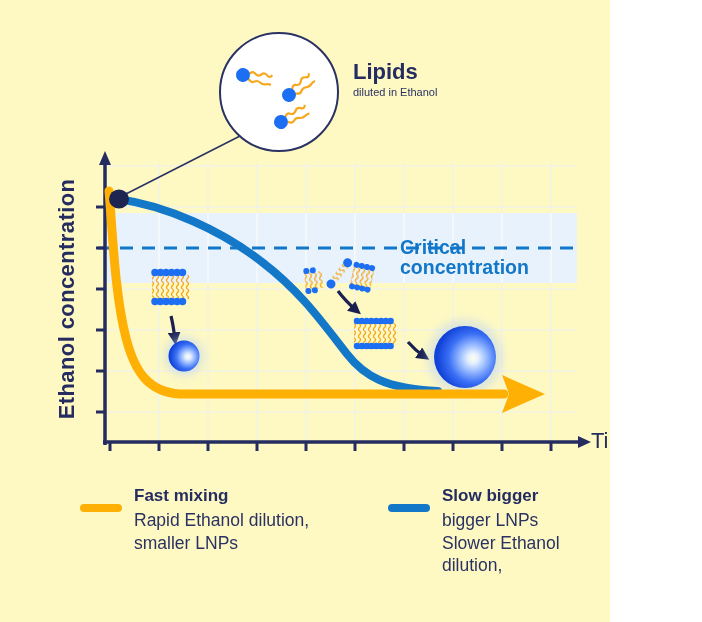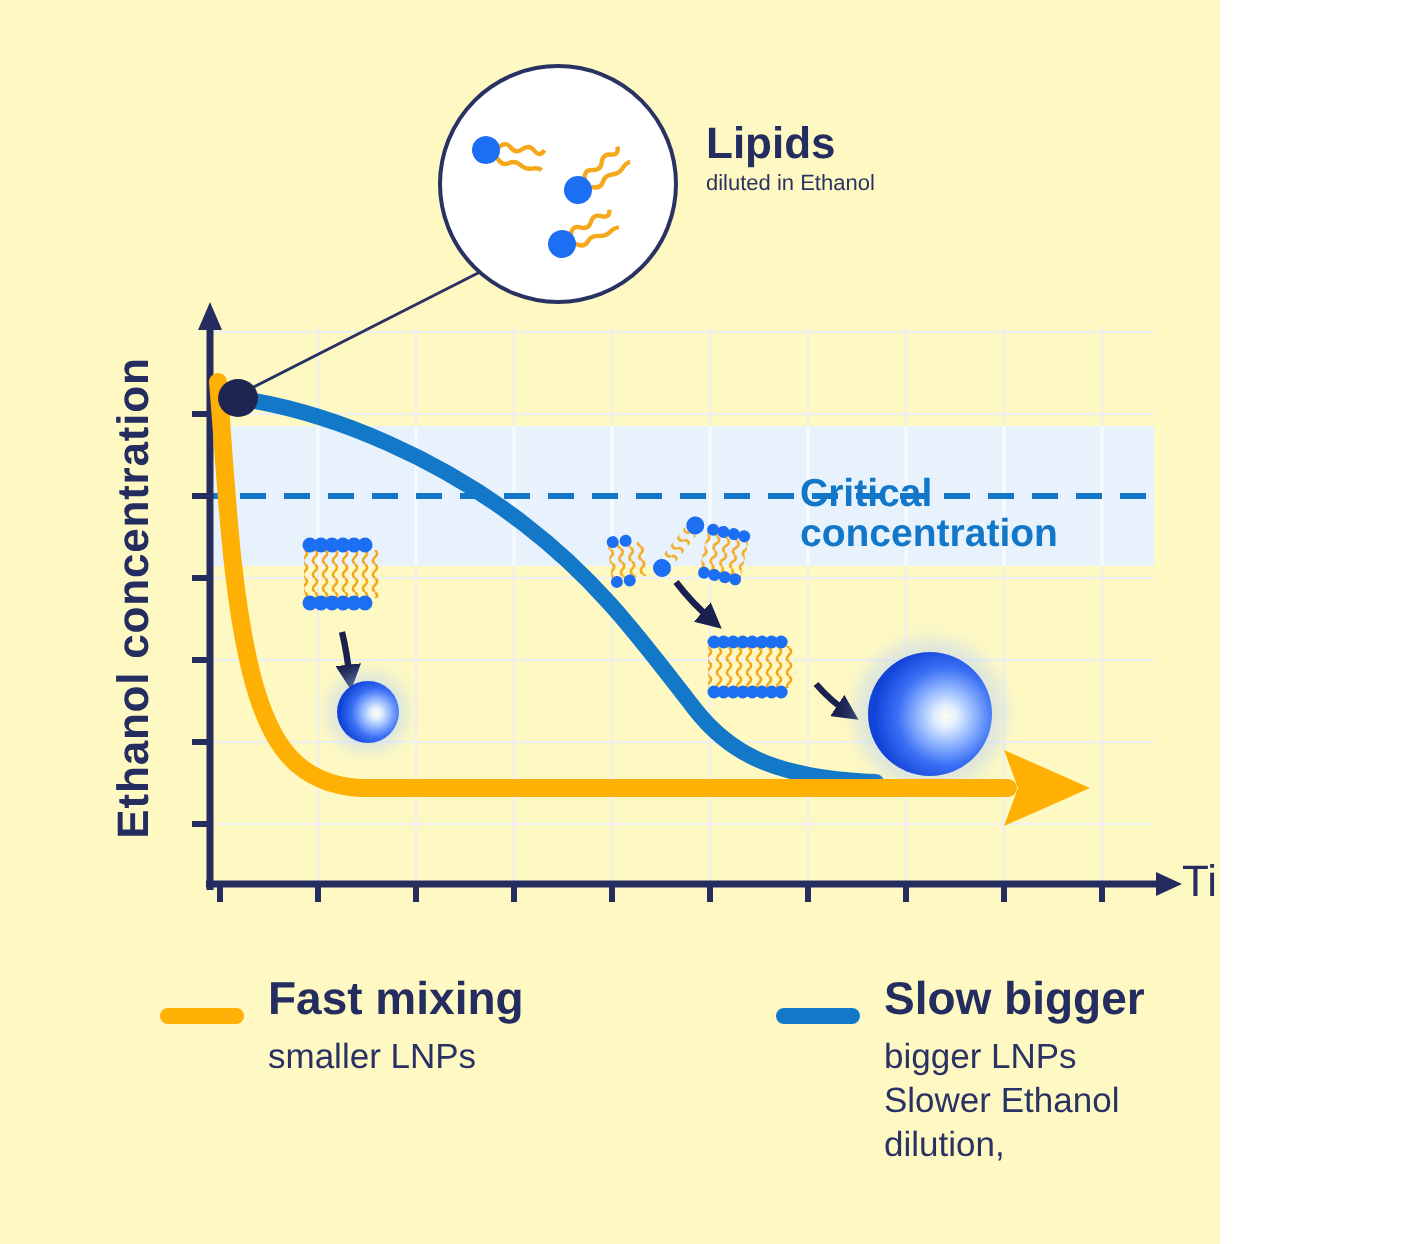--- a/index.html
+++ b/index.html
@@ -20,21 +20,21 @@
     left:67px;top:299px;transform:translate(-50%,-50%) rotate(-90deg);
     font-size:22px;font-weight:bold;color:#242C60;white-space:nowrap;letter-spacing:.4px;
   }
   .xlabel{left:591px;top:428px;font-size:22px;font-weight:normal;color:#242C60;}
   .swatch{position:absolute;width:42px;height:8px;border-radius:4px;top:504px;}
   .sw-fast{left:80px;background:#FFB005;}
   .sw-slow{left:388px;background:#1478C8;}
   .leg-text{top:486px;color:#242C60;}
   .lt-fast{left:134px;}
   .lt-slow{left:442px;}
-  .leg-title{font-size:23px;font-weight:bold;line-height:1.2;}
+  .leg-title{font-size:17px;font-weight:bold;line-height:1.2;}
   .leg-desc{font-size:17.5px;color:#2A3263;line-height:1.28;margin-top:3px;}
 </style>
 </head>
 <body>
 
 <div class="canvas">
 
   <svg class="abs" style="left:0;top:0" width="702" height="622" viewBox="0 0 702 622">
     <defs>
       <pattern id="tailpat" width="5" height="7" patternUnits="userSpaceOnUse">
@@ -142,20 +142,21 @@
     <div>concentration</div>
   </div>
 
   <div class="abs ylabel">Ethanol concentration</div>
   <div class="abs xlabel">Time</div>
 
   <div class="swatch sw-fast"></div>
   <div class="abs leg-text lt-fast">
     <div class="leg-title">Fast mixing</div>
     <div class="leg-desc">
+      <div>Rapid Ethanol dilution,</div>
       <div>smaller LNPs</div>
     </div>
   </div>
 
   <div class="swatch sw-slow"></div>
   <div class="abs leg-text lt-slow">
     <div class="leg-title">Slow bigger</div>
     <div class="leg-desc">
       <div>bigger LNPs</div>
       <div>Slower Ethanol dilution,</div>

